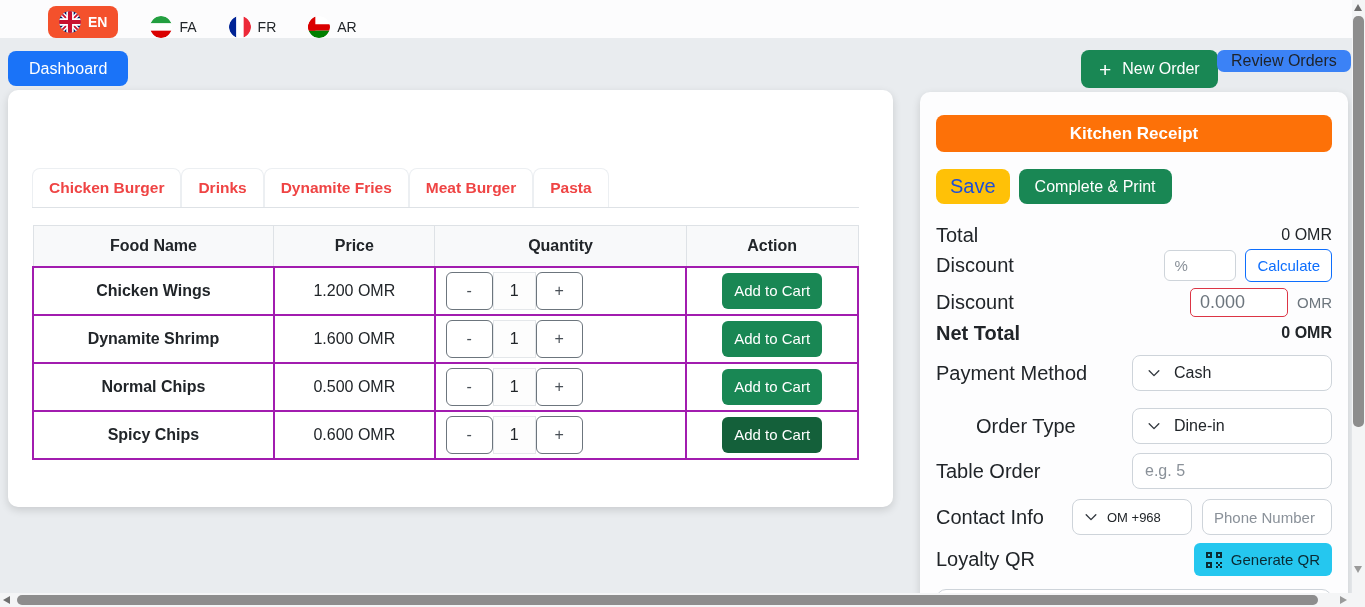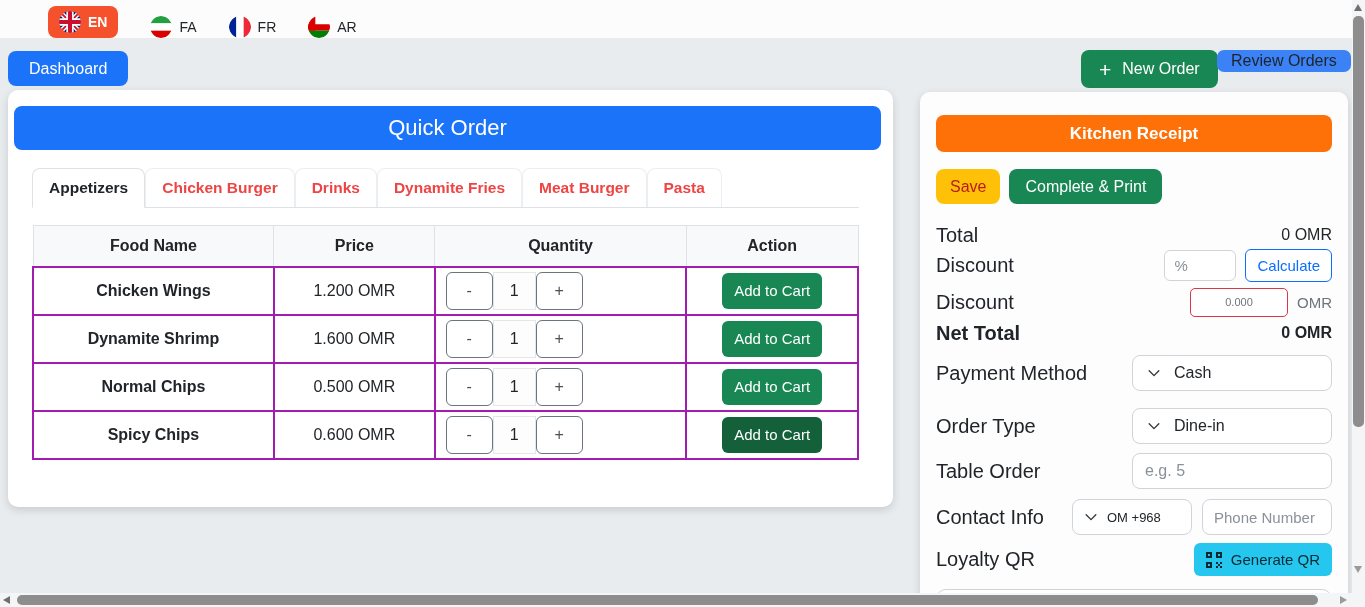--- a/index.html
+++ b/index.html
@@ -49,42 +49,42 @@
   .add-cart { background:#198754; color:#fff; border:none; border-radius:6px; height:36px; padding:0 12px;
               font-size:15px; cursor:pointer; font-family:inherit; }
   .add-cart.dark { background:#14603a; }
 
   
   .right-card { position:absolute; left:920px; top:92px; width:428px; height:620px; background:#fdfdfe;
                 border-radius:10px; box-shadow:0 3px 8px rgba(0,0,0,.14); padding:16px; }
   .kitchen-btn { margin-top:7px; width:100%; height:37px; background:#fd7108; color:#fff; font-weight:bold;
                  border:none; border-radius:8px; font-size:17px; cursor:pointer; font-family:inherit;text-align:center; }
   .actions { margin-top:17px; display:flex; gap:9px; }
-  .save-btn { height:35px; background:#ffc107; color:#b91c1c; border:none; border-radius:8px;
-              font-size:16px; padding:0 14px; cursor:pointer; font-family:inherit; }
+  .save-btn { height:35px; background:#ffc107; color:#1d4ed8; border:none; border-radius:8px;
+              font-size:20px; padding:0 14px; cursor:pointer; font-family:inherit; }
   .complete-btn { height:35px; background:#198754; color:#fff; border:none; border-radius:8px;
               font-size:16px; padding:0 16px; cursor:pointer; font-family:inherit; }
   .frow { display:flex; align-items:center; justify-content:space-between; }
   .lbl { font-size:20px; color:#212529; }
   .val { font-size:16px; color:#212529; }
   .bold { font-weight:bold; }
   .row-total { margin-top:18px; height:26px; }
   .row-disc1 { height:34px; }
   .right-group { display:flex; align-items:center; gap:9px; }
   .pct-input { width:72px; height:31px; border:1px solid #ced4da; border-radius:6px; padding:0 9px;
                font-size:15px; font-family:inherit; color:#212529; }
   .pct-input::placeholder { color:#8a9199; }
   .calc-btn { height:33px; background:#fff; border:1px solid #0d6efd; color:#0d6efd; border-radius:6px;
               font-size:15px; padding:0 11px; cursor:pointer; font-family:inherit; }
   .row-disc2 { margin-top:5px; height:30px; }
-  .amt-input { width:98px; height:29px; border:1.5px solid #dc3545; border-radius:5px; text-align:center;
-               padding:0 9px; font-size:11px; color:#6c757d; font-family:inherit; }
+  .amt-input { width:98px; height:29px; border:1.5px solid #dc3545; border-radius:5px; text-align:left;
+               padding:0 9px; font-size:18px; color:#6c757d; font-family:inherit; }
   .cur { font-size:15px; color:#6c757d; }
   .row-net { margin-top:4px; height:24px; }
-  .row-pay { margin-top:10px; } .row-ord { margin-top:17px; } .row-tbl { margin-top:9px; }
+  .row-pay { margin-top:10px; } .row-ord { margin-top:17px;margin-left:40px; } .row-tbl { margin-top:9px; }
   .row-con { margin-top:10px; } .row-qr { margin-top:8px; }
   .select { width:200px; height:36px; border:1px solid #ced4da; border-radius:8px; background:#fff;
             display:flex; align-items:center; gap:13px; padding-left:14px; font-size:16px; color:#212529; cursor:pointer; }
   .chev { width:14px; height:14px; flex:0 0 auto; }
   .txt-input { width:200px; height:36px; border:1px solid #ced4da; border-radius:8px; padding:0 12px;
                font-size:16px; color:#212529; font-family:inherit; }
   .txt-input::placeholder { color:#8a9199; }
   .con-group { display:flex; gap:10px; }
   .select.small { width:120px; font-size:13px; padding-left:11px; gap:9px; }
   .phone-input { width:130px; height:36px; border:1px solid #ced4da; border-radius:8px; padding:0 11px;
@@ -186,24 +186,22 @@
   </div>
 
   <button class="dashboard-btn">Dashboard</button>
   <button class="new-order-btn">
     <span class="plus">+</span>
     <span>New Order</span>
   </button>
   <button class="review-orders-btn">Review Orders</button>
 
   <div class="left-card">
-    <div class="qo-header">Quick Order</div>
 
     <div class="tabs">
-      <button class="tab active">Appetizers</button>
       <button class="tab">Chicken Burger</button>
       <button class="tab">Drinks</button>
       <button class="tab">Dynamite Fries</button>
       <button class="tab">Meat Burger</button>
       <button class="tab">Pasta</button>
     </div>
 
     <table class="food">
       <colgroup>
           <col style="width:29.2%">

